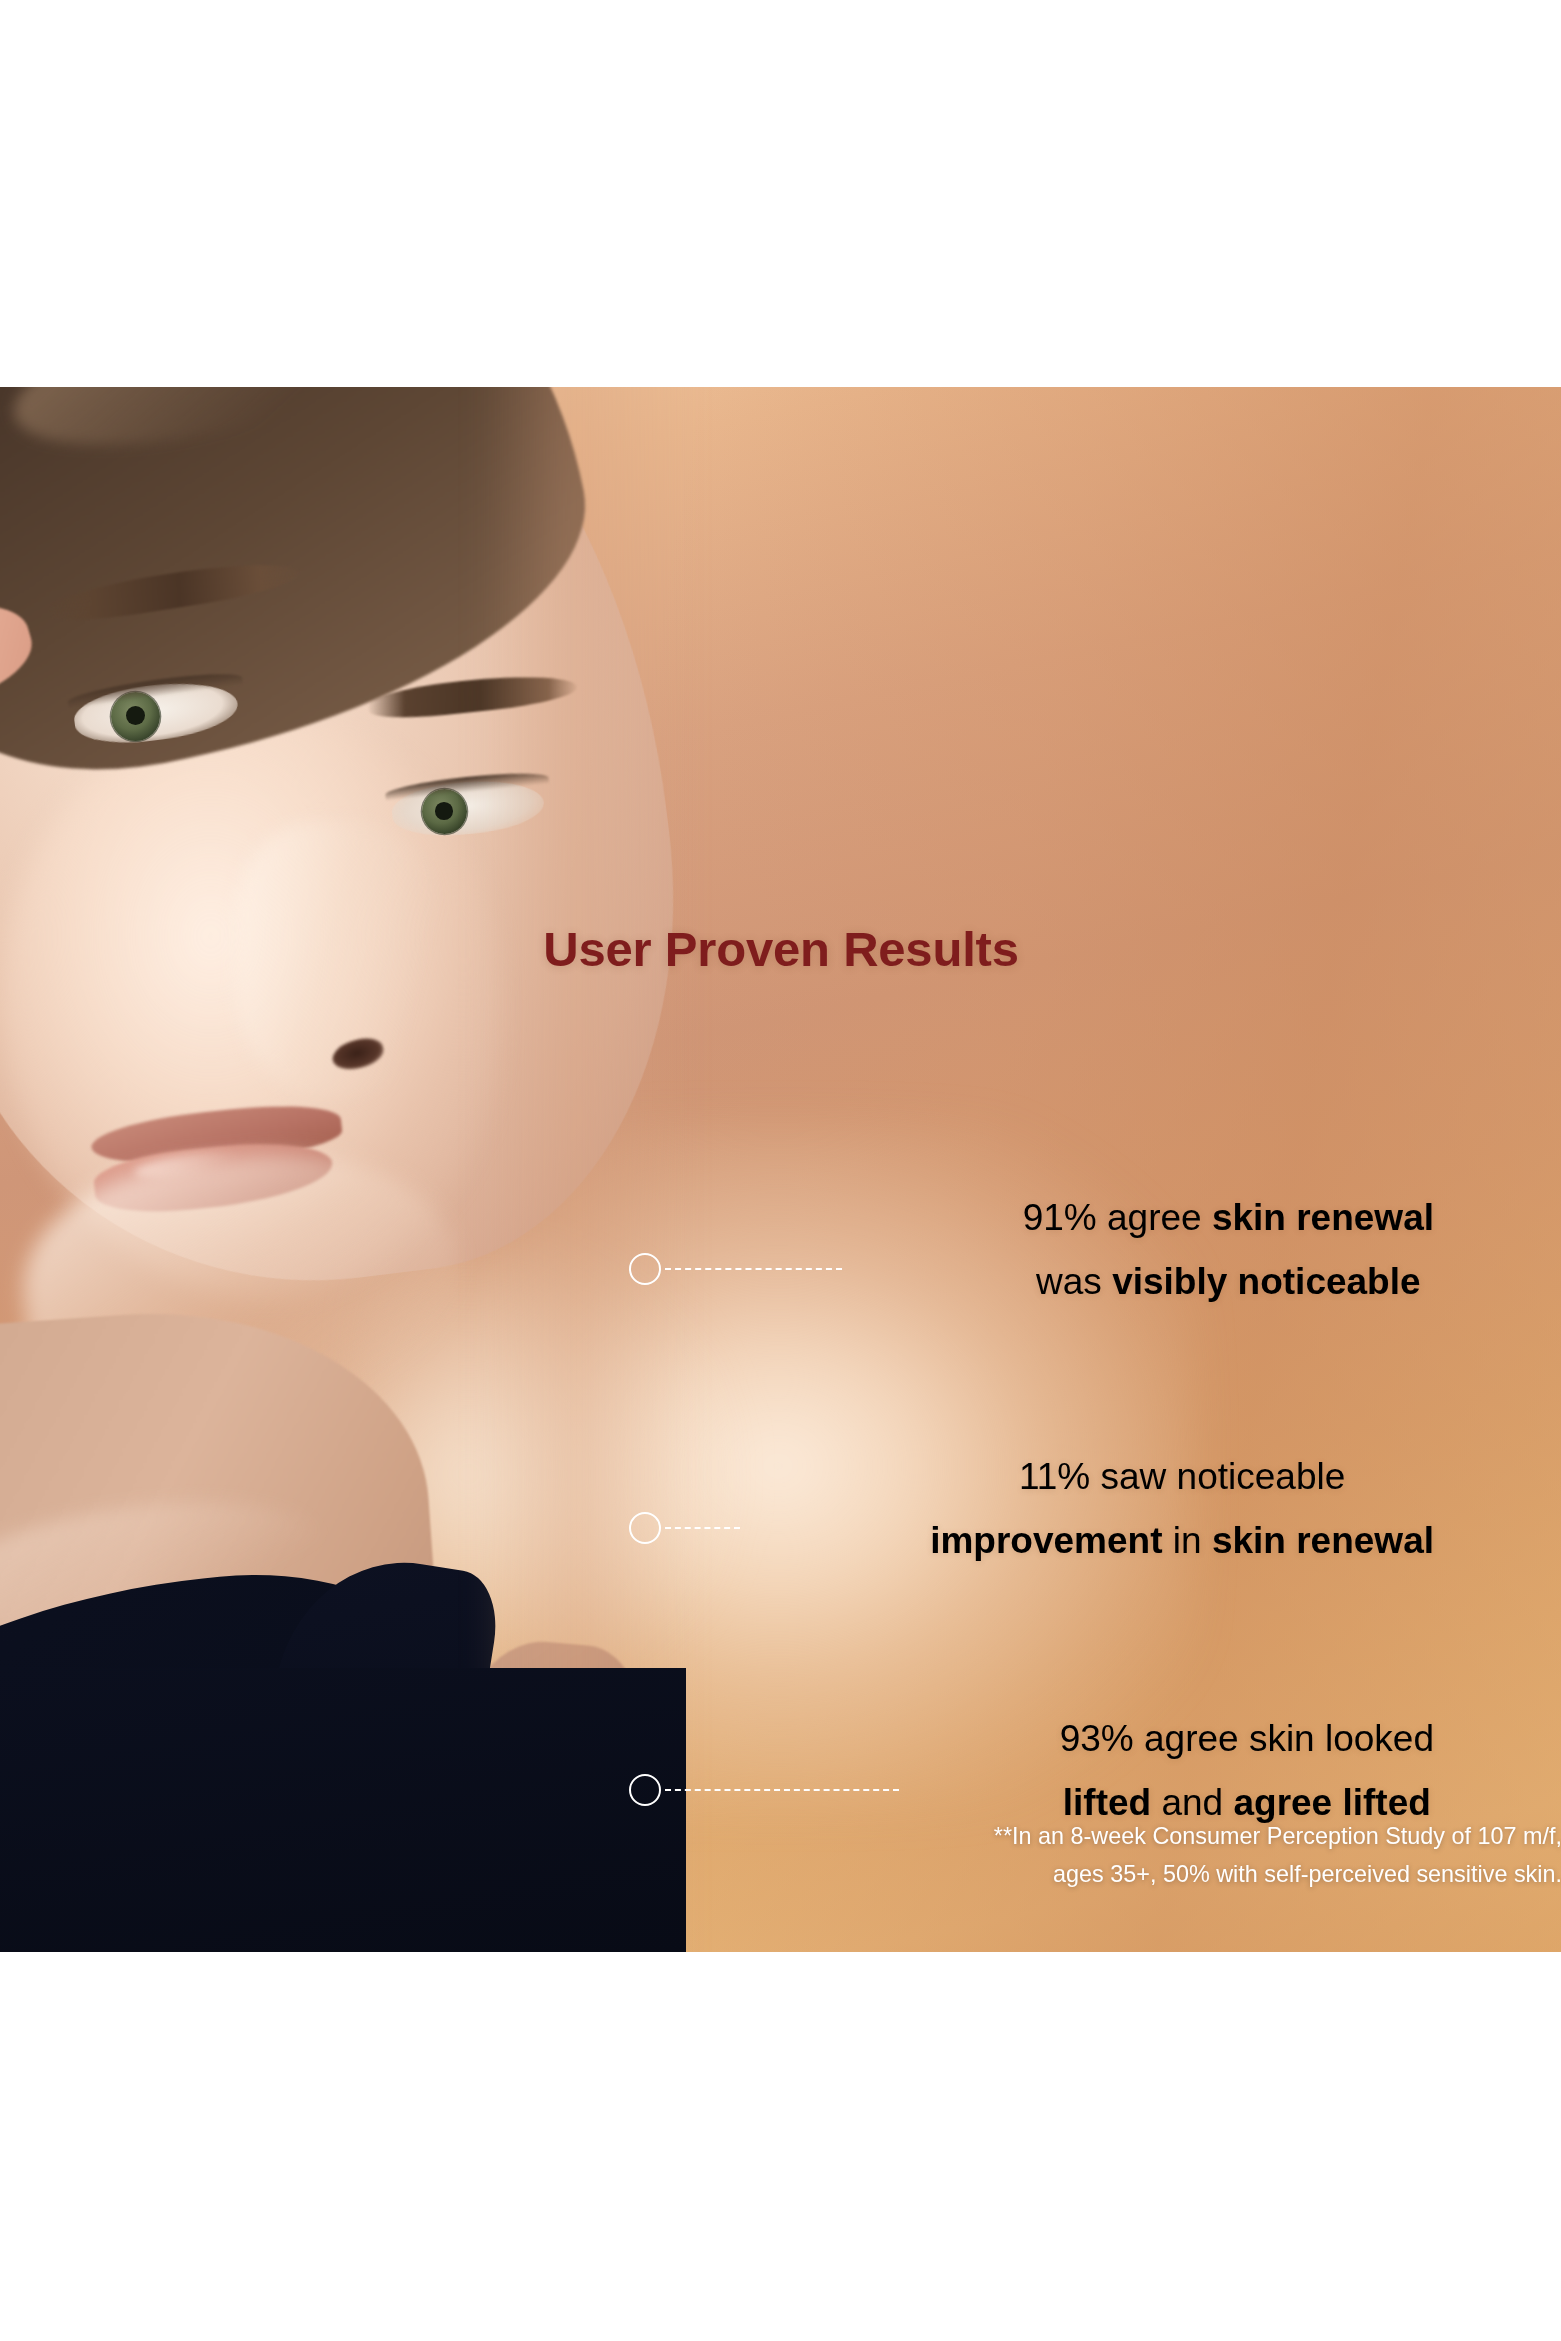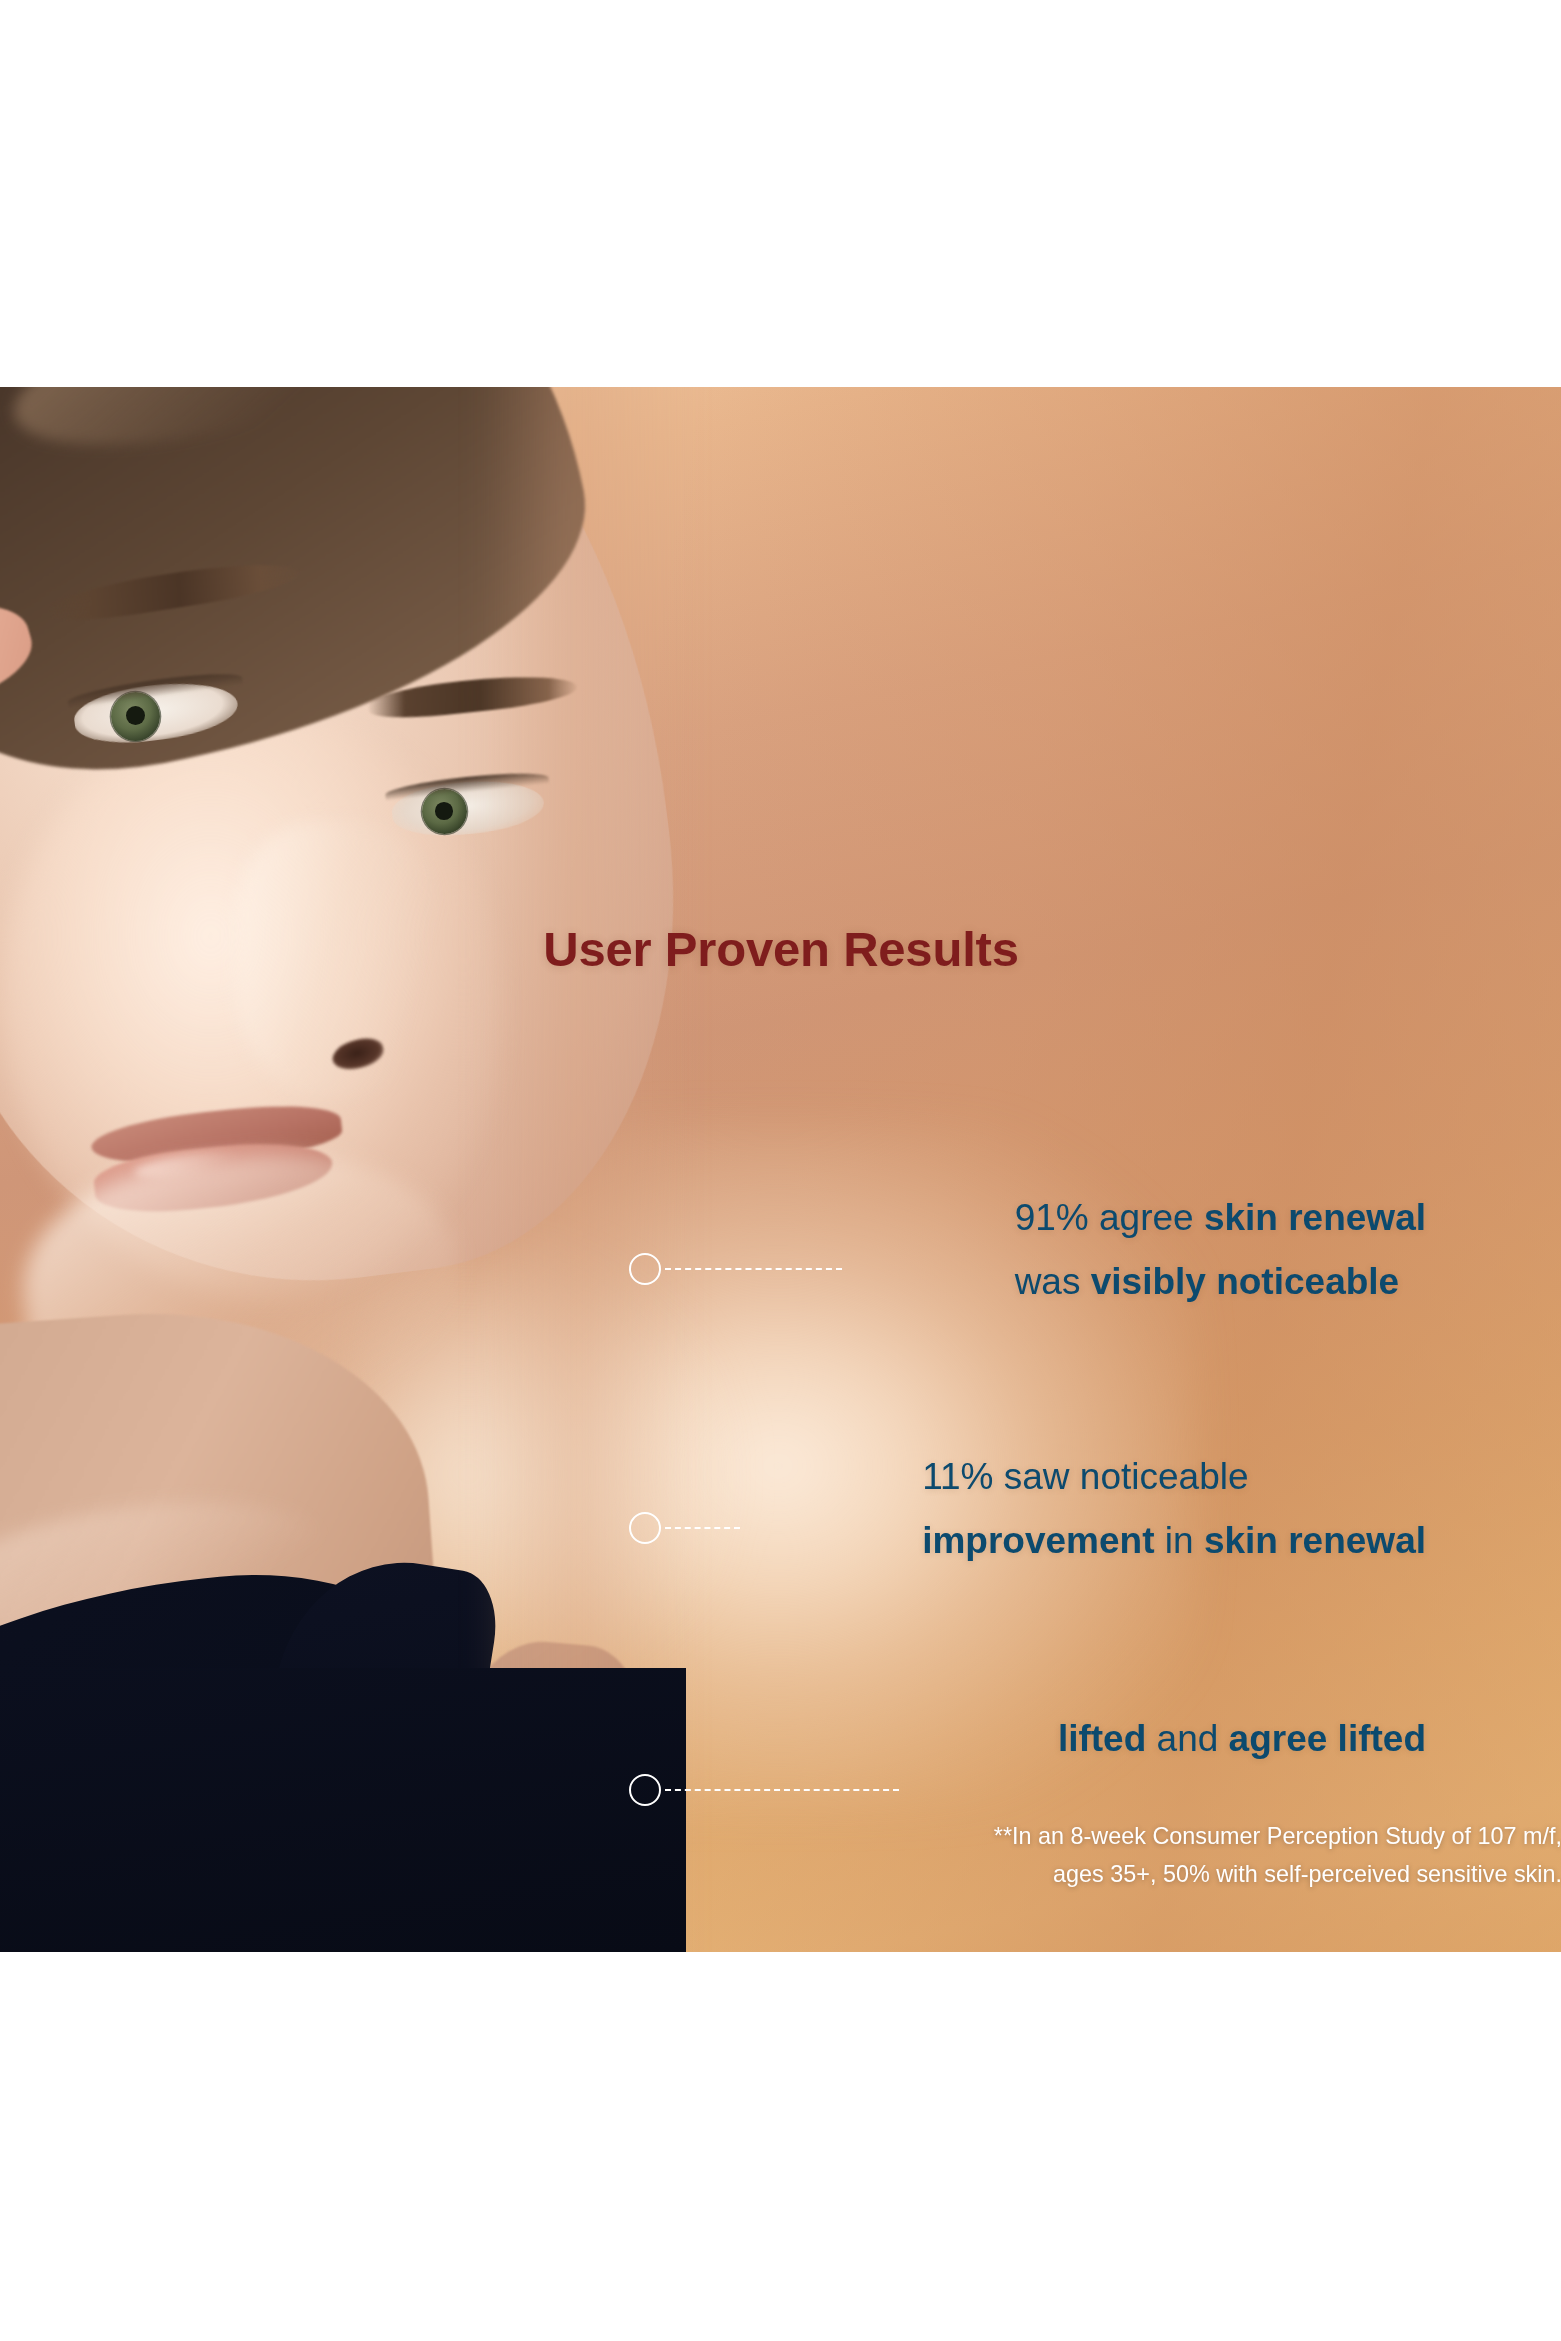--- a/index.html
+++ b/index.html
@@ -441,24 +441,24 @@
     position: absolute;
     width: 1562px;
     height: 109px;
   }
   .stat-1 { top: 799px; }
   .stat-2 { top: 1058px; }
   .stat-3 { top: 1320px; }
 
   .stat-text {
     position: absolute;
-    right: 136px;
+    right: 128px;
     top: 0;
-    text-align: left;
-    color: #0c4a6e;
+    text-align: center;
+    color: #000000;
     font-size: 37px;
     line-height: 64px;
     font-weight: 400;
     white-space: nowrap;
     text-shadow: 0 0.8px 6.7px rgba(130,78,46,0.20);
   }
   .stat-text b {
     font-weight: 700;
   }
 
@@ -575,20 +575,21 @@
             <div><b>improvement</b><span> in </span><b>skin renewal</b></div>
           </div>
         </div>
 
         <div class="stat stat-3">
           <div class="connector c3">
             <div class="ring"></div>
             <div class="dash"></div>
           </div>
           <div class="stat-text">
+            <div><span>93% agree skin looked</span></div>
             <div><b>lifted</b><span> and </span><b>agree lifted</b></div>
           </div>
         </div>
 
       </div>
 
       <div class="footnote">
         <span>**In an 8-week Consumer Perception Study of 107 m/f,</span>
         <span>ages 35+, 50% with self-perceived sensitive skin.</span>
       </div>

